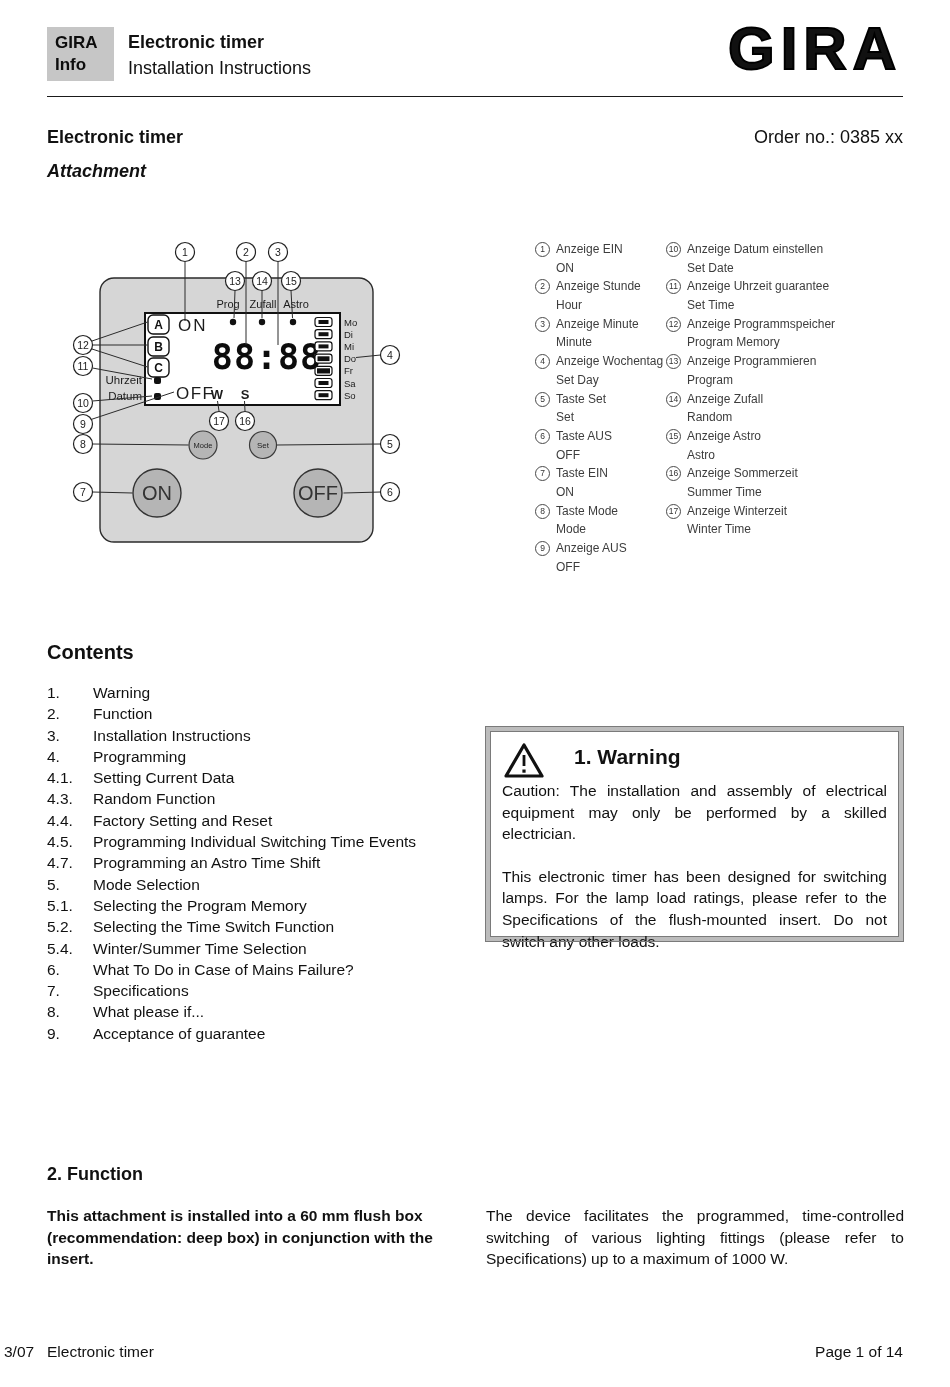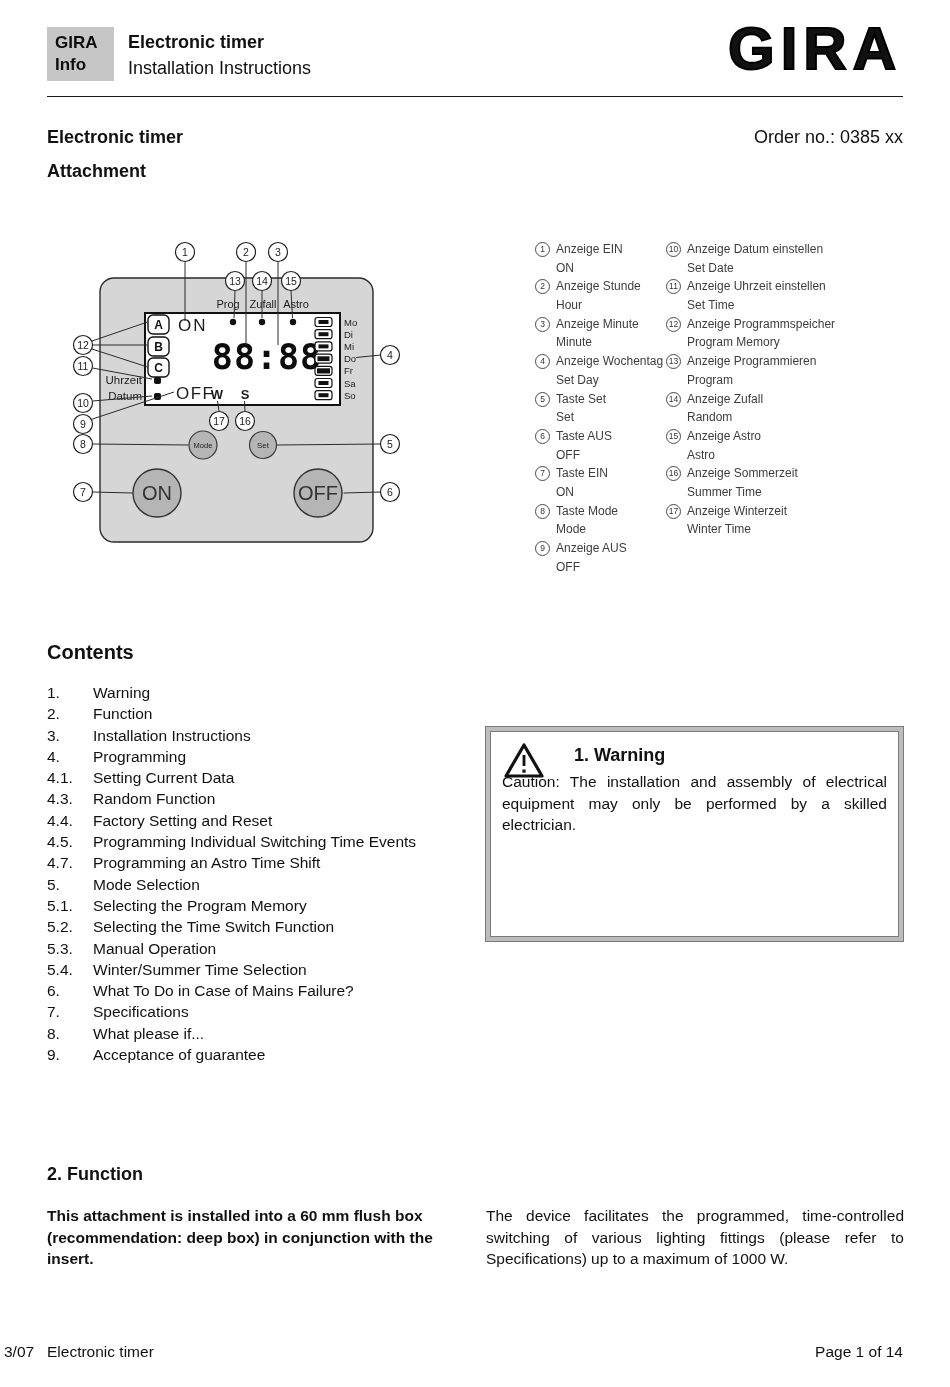--- a/index.html
+++ b/index.html
@@ -16,21 +16,21 @@
   .doc-head { left:128px; top:29px; }
   .doc-title { font-size:18px; font-weight:bold; line-height:26px; }
   .doc-subtitle { font-size:18px; line-height:26px; }
   .brand-logo { right:48px; top:14px; font-size:60px; font-weight:bold;
     letter-spacing:6px; -webkit-text-stroke:2px #000; }
   .head-rule { left:47px; top:96px; width:856px; border-top:1.6px solid #1a1a1a; }
 
   
   .product-title { left:47px; top:127px; font-size:18px; font-weight:bold; }
   .order-no { right:47px; top:127px; font-size:18px; }
-  .product-sub { left:47px; top:161px; font-size:18px; font-weight:bold; }
+  .product-sub { left:47px; top:161px; font-size:18px; font-weight:bold;font-style:italic; }
 
   
   .figure { left:60px; top:238px; width:360px; height:330px; }
   .figure svg { display:block; }
   .dline { stroke:#2b2b2b; stroke-width:1; }
 
   
   .legend-col { top:240px; }
   .legend-col.c1 { left:535px; width:132px; }
   .legend-col.c2 { left:666px; width:240px; }
@@ -42,23 +42,23 @@
   
   .toc-head { left:47px; top:641px; font-size:20px; font-weight:bold; }
   .toc { left:47px; top:682px; width:440px; }
   .toc-row { display:flex; font-size:15.5px; line-height:21.3px; }
   .toc-num { flex:none; width:46px; }
 
   
   .warn-box { left:486px; top:727px; width:417px; height:214px;
     border:4px solid #bcbcbc; outline:1px solid #7a7a7a;
     box-shadow: inset 0 0 0 1px #7a7a7a; padding:10px 12px 0 12px; }
-  .warn-head { font-size:18px; font-weight:bold; margin:4px 0 0 72px; }
+  .warn-head { font-size:21px; font-weight:bold; margin:4px 0 0 72px; }
   .warn-icon { position:absolute; left:14px; top:12px; }
-  .warn-p { font-size:15.5px; line-height:21.6px; text-align:justify; margin-top:5px; }
+  .warn-p { font-size:15.5px; line-height:21.6px; text-align:justify; margin-top:11px; }
   .warn-p.second { margin-top:21px; }
 
   
   .fn-head { left:47px; top:1164px; font-size:18px; font-weight:bold; }
   .fn-col { top:1205px; font-size:15.5px; line-height:21.6px; }
   .fn-col.c1 { left:47px; width:407px;font-weight:bold; }
   .fn-col.c2 { left:486px; width:418px; text-align:justify; }
 
   
   .footer { left:0; top:1343px; width:950px; font-size:15.5px; }
@@ -333,21 +333,21 @@
     <div class="legend-item">
         <span class="lnum">10</span>
         <span class="ltext">
           <span style="display:block">Anzeige Datum einstellen</span>
           <span style="display:block">Set Date</span>
         </span>
       </div>
     <div class="legend-item">
         <span class="lnum">11</span>
         <span class="ltext">
-          <span style="display:block">Anzeige Uhrzeit einstellen</span>
+          <span style="display:block">Anzeige Uhrzeit guarantee</span>
           <span style="display:block">Set Time</span>
         </span>
       </div>
     <div class="legend-item">
         <span class="lnum">12</span>
         <span class="ltext">
           <span style="display:block">Anzeige Programmspeicher</span>
           <span style="display:block">Program Memory</span>
         </span>
       </div>
@@ -430,24 +430,20 @@
         <span class="toc-num">5.</span>
         <span>Mode Selection</span>
       </div>
     <div class="toc-row">
         <span class="toc-num">5.1.</span>
         <span>Selecting the Program Memory</span>
       </div>
     <div class="toc-row">
         <span class="toc-num">5.2.</span>
         <span>Selecting the Time Switch Function</span>
-      </div>
-    <div class="toc-row">
-        <span class="toc-num">5.3.</span>
-        <span>Manual Operation</span>
       </div>
     <div class="toc-row">
         <span class="toc-num">5.4.</span>
         <span>Winter/Summer Time Selection</span>
       </div>
     <div class="toc-row">
         <span class="toc-num">6.</span>
         <span>What To Do in Case of Mains Failure?</span>
       </div>
     <div class="toc-row">
@@ -467,20 +463,21 @@
   <div class="abs warn-box">
     <span class="warn-icon">
       <svg width="40" height="36" viewBox="0 0 40 36">
         <path d="M20 2 L38 33 L2 33 Z" fill="none" stroke="#111" stroke-width="3.2" stroke-linejoin="round"></path>
         <rect x="18.6" y="12" width="2.8" height="11" fill="#111"></rect>
         <rect x="18.4" y="26.5" width="3.2" height="3.2" fill="#111"></rect>
       </svg>
     </span>
     <div class="warn-head">1. Warning</div>
     <p class="warn-p">Caution: The installation and assembly of electrical equipment may only be performed by a skilled electrician.</p>
+    <p class="warn-p second">This electronic timer has been designed for switching lamps. For the lamp load ratings, please refer to the Specifications of the flush-mounted insert. Do not switch any other loads.</p>
   </div>
 
   <div class="abs fn-head">2. Function</div>
   <div class="abs fn-col c1">This attachment is installed into a 60 mm flush box (recommendation: deep box) in conjunction with the insert.</div>
   <div class="abs fn-col c2">The device facilitates the programmed, time-controlled switching of various lighting fittings (please refer to Specifications) up to a maximum of 1000 W.</div>
 
   <div class="abs footer">
     <span class="fc">3/07</span>
     <span class="fl">Electronic timer</span>
     <span class="fr">Page 1 of 14</span>

